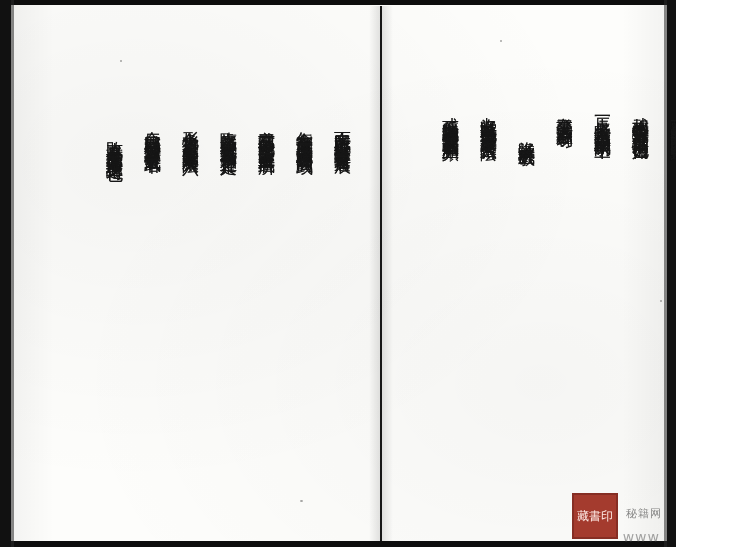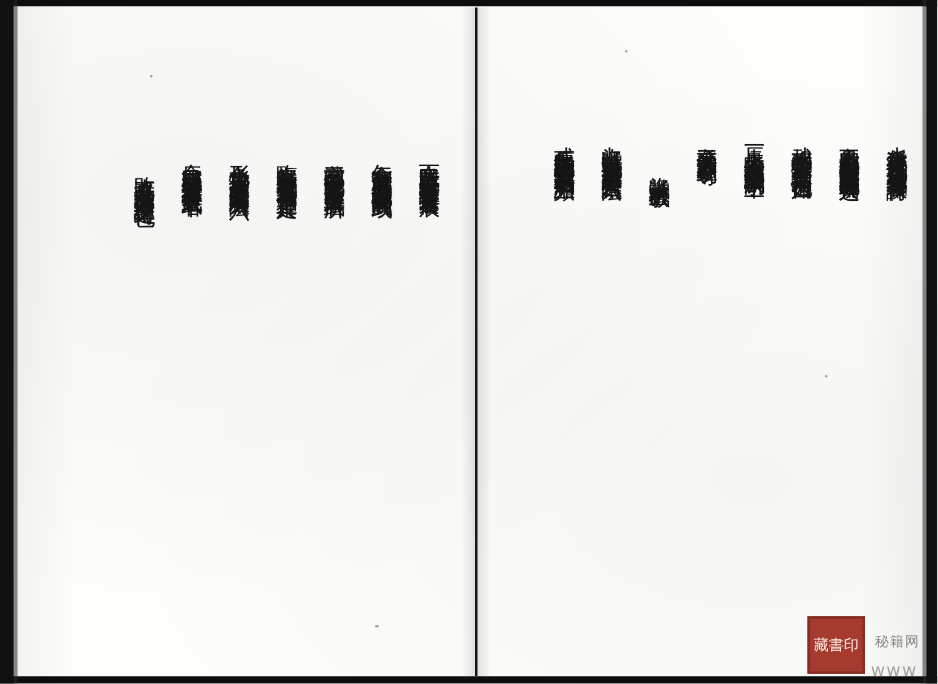--- a/index.html
+++ b/index.html
@@ -2,21 +2,21 @@
 <html><head>
 <meta charset="utf-8">
 <style>
   html, body {
     margin: 0;
     padding: 0;
     background: #ffffff;
   }
   #page {
     position: relative;
-    width: 750px;
+    width: 676px;
     height: 547px;
     background: #fdfdfb;
     overflow: hidden;
     font-family: "DejaVu Serif", "Liberation Serif", serif;
   }
 
   
   #page .paper-tone {
     position: absolute;
     left: 0; top: 0; right: 0; bottom: 0;

